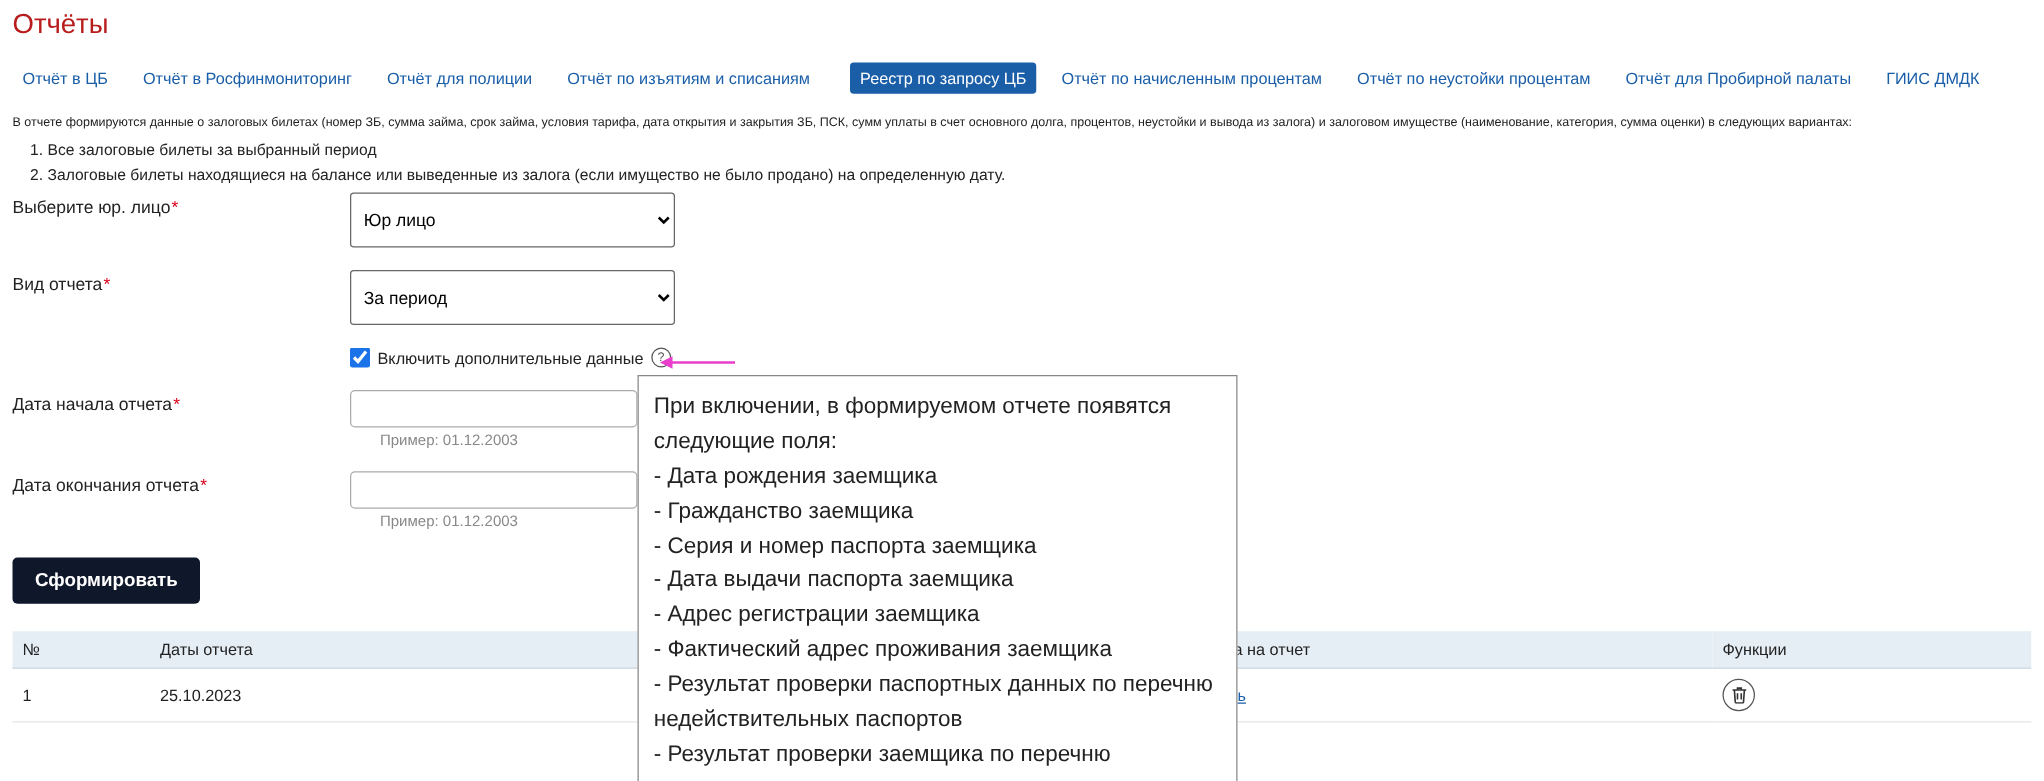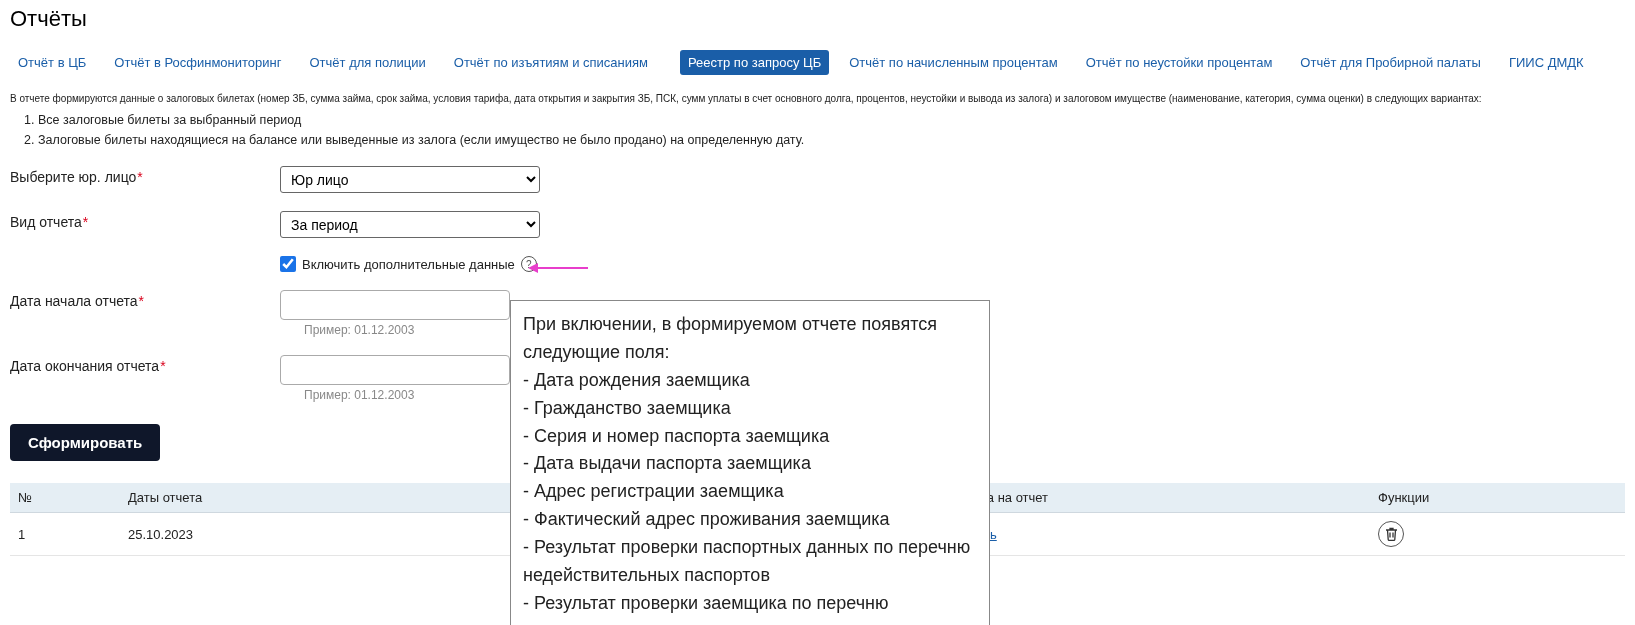--- a/index.html
+++ b/index.html
@@ -8,21 +8,21 @@
     font-size: 13px;
     color: #111;
     background: #fff;
     padding: 6px 10px 10px 10px;
     width: 1635px;
   }
   h1.page-title {
     font-size: 22px;
     font-weight: 400;
     margin-bottom: 18px;
-    color: #000000;
+    color: #b91c1c;
   }
   .tabs {
     display: flex;
     flex-wrap: wrap;
     gap: 12px;
     margin-bottom: 16px;
   }
   .tab {
     color: #1a5ea8;
     font-size: 13px;
@@ -35,41 +35,41 @@
     color: #fff;
     margin-left: 12px;
   }
   .desc {
     font-size: 10px;
     color: #222;
     margin-bottom: 4px;
     line-height: 1.5;
   }
   ol.variants {
-    margin: 4px 0 16px 28px;
+    margin: 4px 0 4px 28px;
     font-size: 12.5px;
     color: #222;
     line-height: 1.6;
   }
   .form-row {
     display: flex;
     align-items: flex-start;
     margin-bottom: 18px;
     position: relative;
   }
   .form-label {
     width: 270px;
     font-size: 14px;
     color: #222;
     padding-top: 3px;
   }
   .req { color: #d9001b; margin-left: 1px; }
   select.form-select {
     width: 260px;
-    height: 27px;
+    height: 44px;
     border: 1px solid #666;
     border-radius: 3px;
     background: #fff;
     font-size: 14px;
     padding: 2px 6px;
   }
   .checkbox-row {
     display: flex;
     align-items: center;
     margin-left: 270px;

